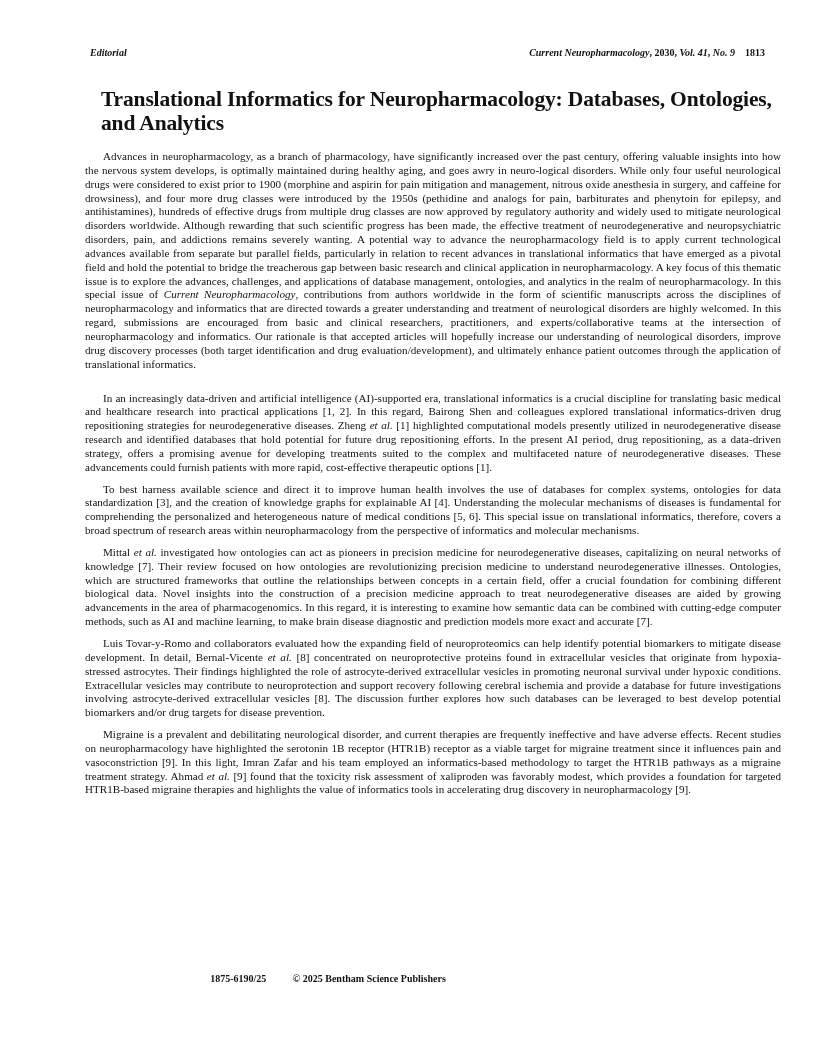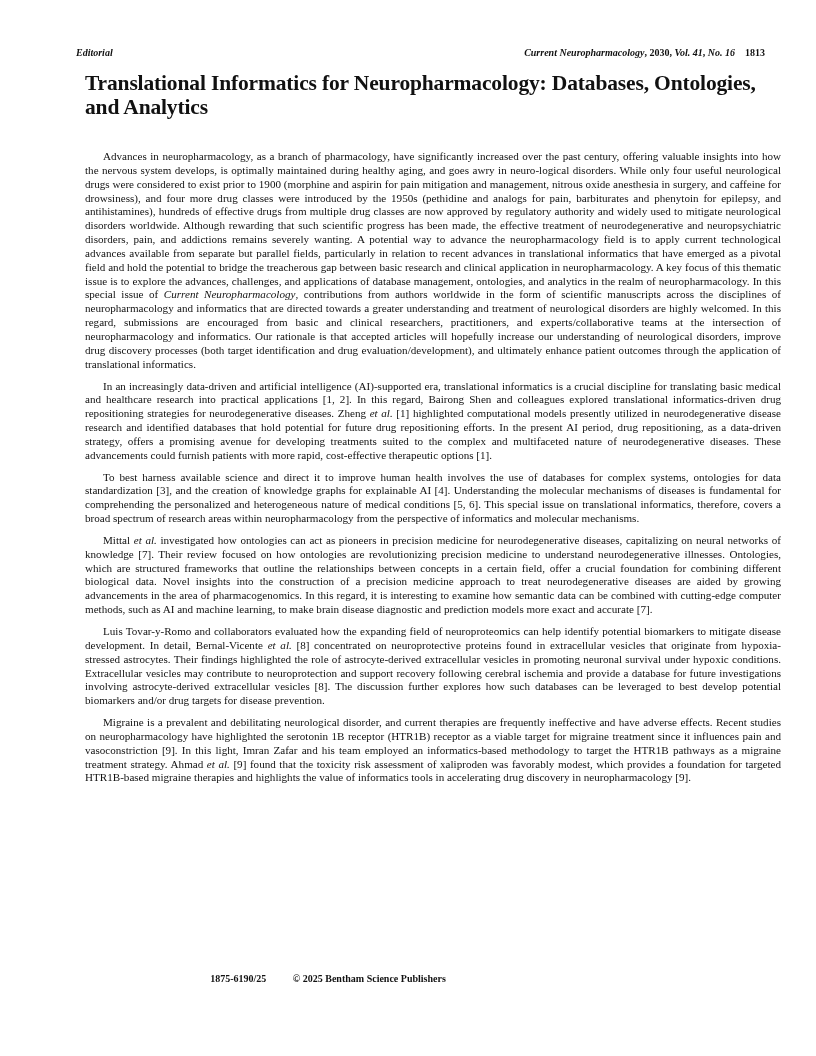--- a/index.html
+++ b/index.html
@@ -1,34 +1,34 @@
 <!DOCTYPE html>
 <html><head>
   <meta charset="utf-8">
   <style>
     html, body { margin: 0; padding: 0; background: #ffffff; }
     body { width: 816px; height: 1056px; position: relative; overflow: hidden; font-family: "Liberation Serif", "DejaVu Serif", serif; color: #111; }
-    .running-head { position: absolute; left: 76px; right: 51px; top: 47px; height: 14px; font-size: 10px; font-weight: bold; font-style: italic; }
+    .running-head { position: absolute; left: 90px; right: 51px; top: 47px; height: 14px; font-size: 10px; font-weight: bold; font-style: italic; }
     .running-head .left { position: absolute; left: 0; top: 0; }
     .running-head .right { position: absolute; right: 0; top: 0; }
     .running-head .right .normal { font-style: normal; }
     .running-head .pageno { font-style: normal; margin-left: 10px; }
-    h1.title { position: absolute; left: 85px; width: 700px; top: 71px; margin: 0; font-size: 21.5px; line-height: 24px; font-weight: bold; letter-spacing: -0.15px; }
+    h1.title { position: absolute; left: 85px; width: 700px; top: 71px; margin: 16px; font-size: 21.5px; line-height: 24px; font-weight: bold; letter-spacing: -0.15px; }
     .body { position: absolute; left: 85px; width: 696px; top: 150px; font-size: 11.1px; line-height: 13.85px; text-align: justify; hyphens: manual; }
     .body p { margin: 0 0 8px 0; text-indent: 18px; }
-    .body p:nth-child(1) { margin-bottom: 8px; }
+    .body p:nth-child(1) { margin-bottom: 20px; }
     .footer { position: absolute; left: 0; width: 656px; top: 973px; text-align: center; font-size: 10px; font-weight: bold; }
     .footer span.issn { margin-right: 24px; }
   </style>
 </head>
 <body>
 
 <div class="running-head">
   <span class="left">Editorial</span>
-  <span class="right"><span>Current Neuropharmacology</span><span class="normal">, </span><span class="normal">2030</span><span class="normal">, </span><span>Vol. 41</span><span class="normal">, </span><span>No. 16</span><span class="pageno">1813</span></span>
+  <span class="right"><span>Current Neuropharmacology</span><span class="normal">, </span><span class="normal">2030</span><span class="normal">, </span><span>Vol. 41</span><span class="normal">, </span><span>No. 9</span><span class="pageno">1813</span></span>
 </div>
 
 <h1 class="title">Translational Informatics for Neuropharmacology: Databases, Ontologies, and Analytics</h1>
 
 <div class="body">
   <p><span>Advances in neuropharmacology, as a branch of pharmacology, have significantly increased over the past century, offering valuable insights into how the nervous system develops, is optimally maintained during healthy aging, and goes awry in neuro-­logical disorders. While only four useful neurological drugs were considered to exist prior to 1900 (morphine and aspirin for pain mitigation and management, nitrous oxide anesthesia in surgery, and caffeine for drowsiness), and four more drug classes were introduced by the 1950s (pethidine and analogs for pain, barbiturates and phenytoin for epilepsy, and antihistamines), hundreds of effective drugs from multiple drug classes are now approved by regulatory authority and widely used to mitigate neurological disorders worldwide. Although rewarding that such scientific progress has been made, the effective treatment of neurodegenerative and neuropsychiatric disorders, pain, and addictions remains severely wanting. A potential way to advance the neuropharmacology field is to apply current technological advances available from separate but parallel fields, particularly in relation to recent advances in translational informatics that have emerged as a pivotal field and hold the potential to bridge the treacherous gap between basic research and clinical application in neuropharmacology. A key focus of this thematic issue is to explore the advances, challenges, and applications of database management, ontologies, and analytics in the realm of neuropharmacology. In this special issue of </span><i>Current Neuropharmacology</i><span>, contributions from authors worldwide in the form of scientific manuscripts across the disciplines of neuropharmacology and informatics that are directed towards a greater understanding and treatment of neurological disorders are highly welcomed. In this regard, submissions are encouraged from basic and clinical researchers, practitioners, and experts/collaborative teams at the intersection of neuropharmacology and informatics. Our rationale is that accepted articles will hopefully increase our understanding of neurological disorders, improve drug discovery processes (both target identification and drug evaluation/development), and ultimately enhance patient outcomes through the application of translational informatics.</span></p>
   <p><span>In an increasingly data-driven and artificial intelligence (AI)-supported era, translational informatics is a crucial discipline for translating basic medical and healthcare research into practical applications [1, 2]. In this regard, Bairong Shen and colleagues explored translational informatics-driven drug repositioning strategies for neurodegenerative diseases. Zheng </span><i>et al.</i><span> [1] highlighted computational models presently utilized in neurodegenerative disease research and identified databases that hold potential for future drug repositioning efforts. In the present AI period, drug repositioning, as a data-driven strategy, offers a promising avenue for developing treatments suited to the complex and multifaceted nature of neurodegenerative diseases. These advancements could furnish patients with more rapid, cost-effective therapeutic options [1].</span></p>
   <p><span>To best harness available science and direct it to improve human health involves the use of databases for complex systems, ontologies for data standardization [3], and the creation of knowledge graphs for explainable AI [4]. Understanding the molecular mechanisms of diseases is fundamental for comprehending the personalized and heterogeneous nature of medical conditions [5, 6]. This special issue on translational informatics, therefore, covers a broad spectrum of research areas within neuropharmacology from the perspective of informatics and molecular mechanisms.</span></p>
   <p><span>Mittal </span><i>et al.</i><span> investigated how ontologies can act as pioneers in precision medicine for neurodegenerative diseases, capitalizing on neural networks of knowledge [7]. Their review focused on how ontologies are revolutionizing precision medicine to understand neurodegenerative illnesses. Ontologies, which are structured frameworks that outline the relationships between concepts in a certain field, offer a crucial foundation for combining different biological data. Novel insights into the construction of a precision medicine approach to treat neurodegenerative diseases are aided by growing advancements in the area of pharmacogenomics. In this regard, it is interesting to examine how semantic data can be combined with cutting-edge computer methods, such as AI and machine learning, to make brain disease diagnostic and prediction models more exact and accurate [7].</span></p>
   <p><span>Luis Tovar-y-Romo and collaborators evaluated how the expanding field of neuroproteomics can help identify potential biomarkers to mitigate disease development. In detail, Bernal-Vicente </span><i>et al.</i><span> [8] concentrated on neuroprotective proteins found in extracellular vesicles that originate from hypoxia-stressed astrocytes. Their findings highlighted the role of astrocyte-derived extracellular vesicles in promoting neuronal survival under hypoxic conditions. Extracellular vesicles may contribute to neuroprotection and support recovery following cerebral ischemia and provide a database for future investigations involving astrocyte-derived extracellular vesicles [8]. The discussion further explores how such databases can be leveraged to best develop potential biomarkers and/or drug targets for disease prevention.</span></p>

